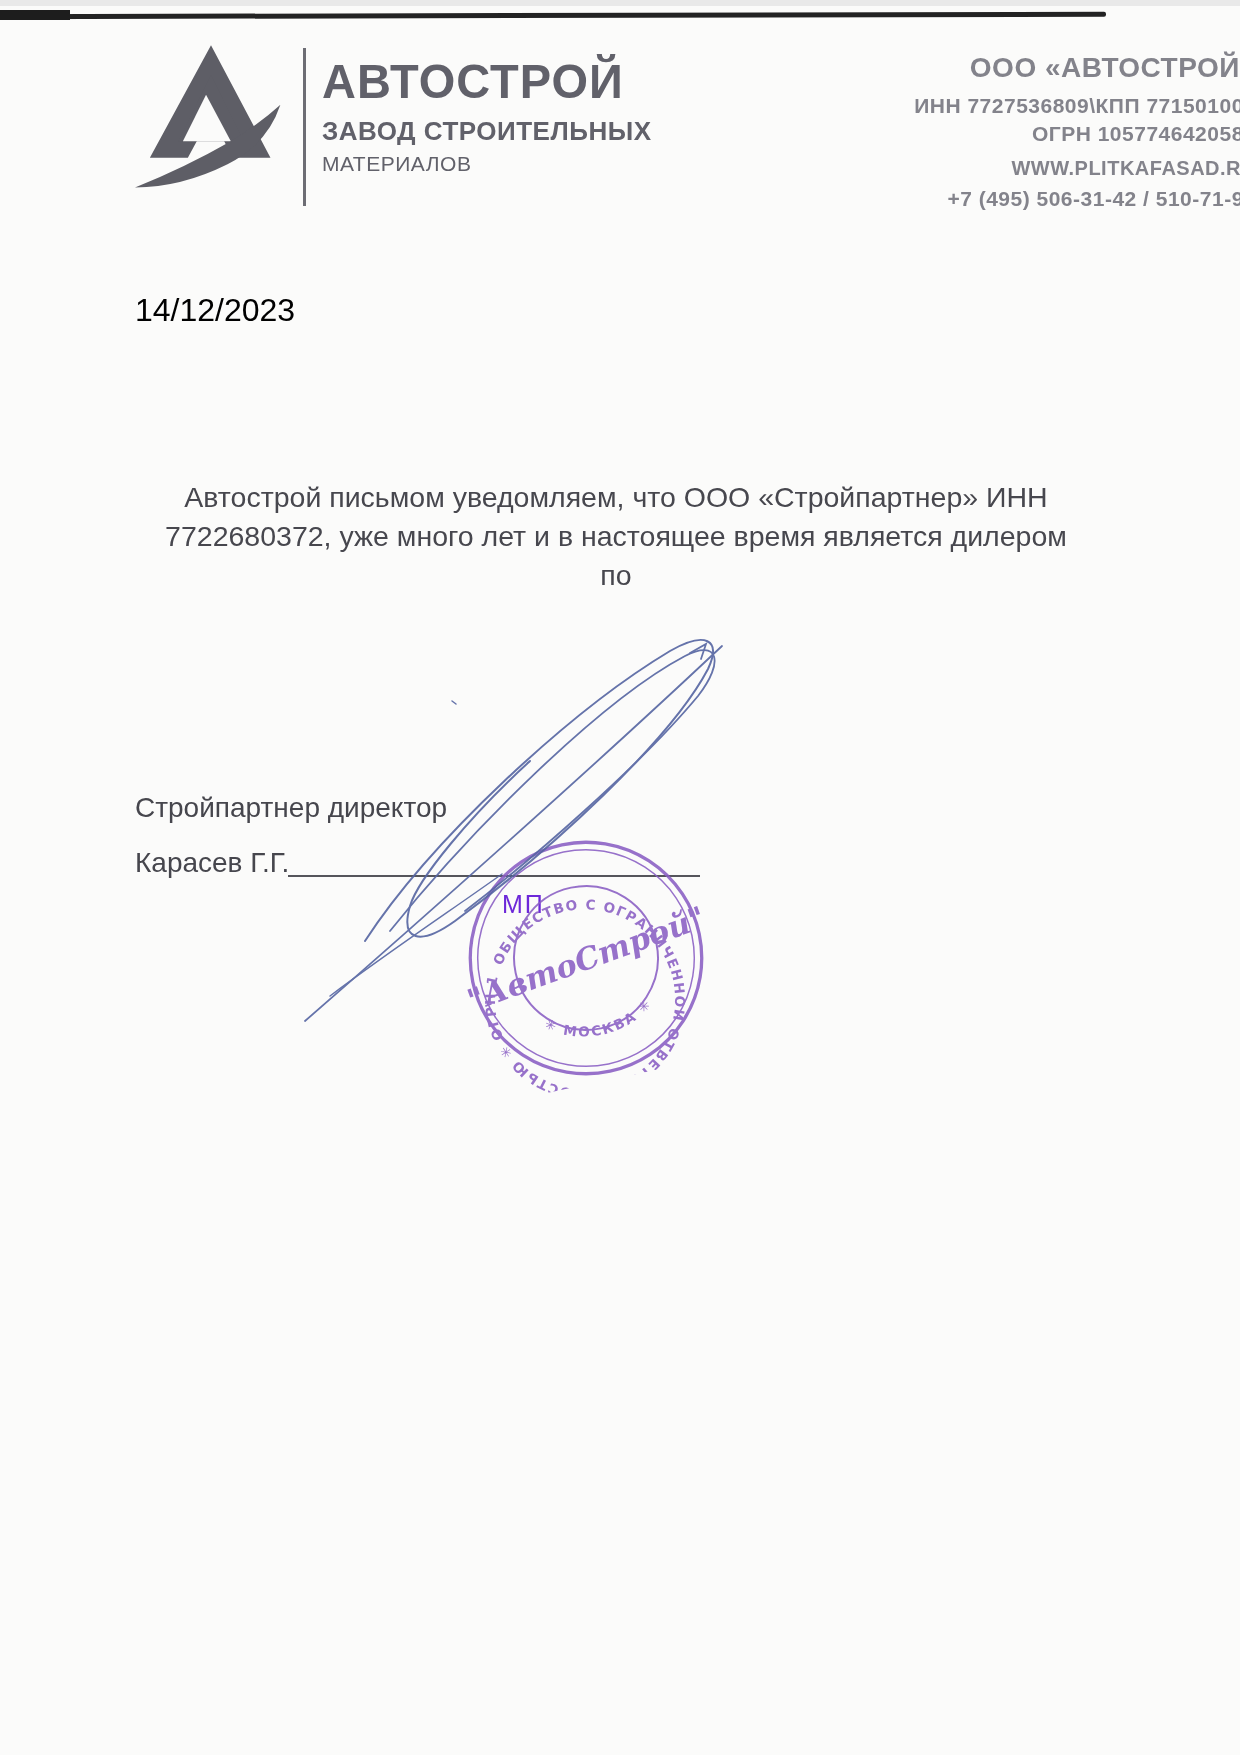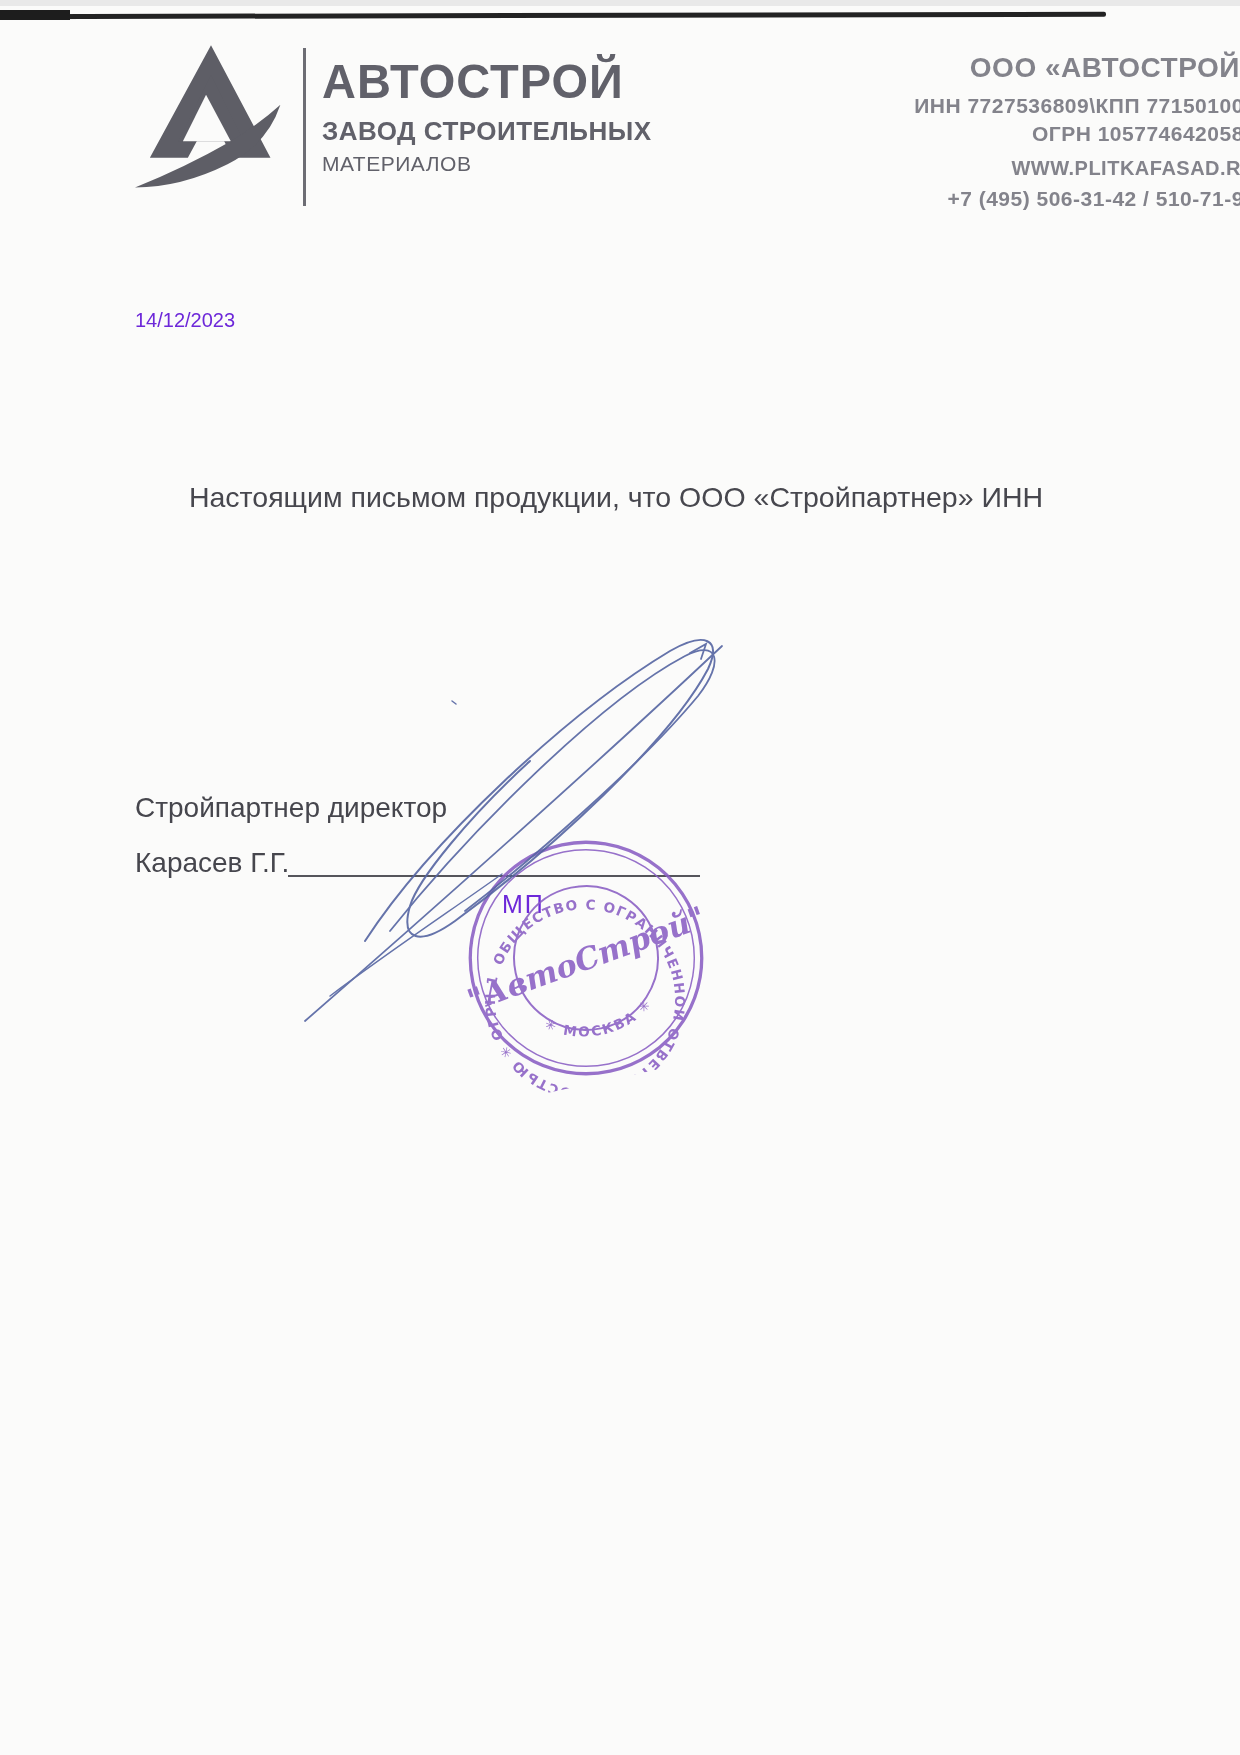--- a/index.html
+++ b/index.html
@@ -22,21 +22,21 @@
   .logo-sub1 { font-size:26px; font-weight:bold; letter-spacing:0.5px; margin-top:9px; }
   .logo-sub2 { font-size:21px; font-weight:normal; letter-spacing:0.5px; margin-top:5px; }
 
   .header-right { position:absolute; right:-16px; top:46px; text-align:right; color:#83838b; }
   .hr-name { font-size:28px; font-weight:bold; letter-spacing:0.5px; margin-bottom:8px; }
   .hr-line { font-size:21px; font-weight:bold; letter-spacing:0.5px; line-height:28px; }
   .hr-site { font-size:20px; font-weight:bold; letter-spacing:0.5px; margin-top:9px; }
   .hr-phone { font-size:21px; font-weight:bold; letter-spacing:0.5px; margin-top:7px; }
 
   
-  .date { position:absolute; left:135px; top:303px; font-size:20px; color:#6d28d9; }
+  .date { position:absolute; left:135px; top:286px; font-size:32px; color:#000000; }
   .body-par { position:absolute; left:150px; top:472px; width:932px; text-align:center;
     font-size:28.5px; line-height:39px; color:#47474e; }
   .signer-title { position:absolute; left:135px; top:786px; font-size:28px; color:#46464d; }
   .signer-name { position:absolute; left:135px; top:841px; font-size:28px; color:#46464d;text-align:right; }
   .sig-line { position:absolute; left:288px; top:869px; width:412px; height:2px; background:#55555b; }
   .mp { position:absolute; left:502px; top:884px; font-size:25px; letter-spacing:2px; color:#6d28d9; }
 
   
   .stamp { position:absolute; left:462px; top:828px; width:248px; height:248px;
     transform:rotate(-12deg); opacity:0.88; }
@@ -68,21 +68,22 @@
     <div class="hr-name">ООО «АВТОСТРОЙ»</div>
     <div class="hr-line">ИНН 7727536809\КПП 771501001</div>
     <div class="hr-line">ОГРН 1057746420588</div>
     <div class="hr-site">WWW.PLITKAFASAD.RU</div>
     <div class="hr-phone">+7 (495) 506-31-42 / 510-71-98</div>
   </div>
 
   <div class="date">14/12/2023</div>
 
   <div class="body-par">
-    <div>Настоящим письмом продукции, что ООО «Стройпартнер» ИНН</div>
+    <div>Автострой письмом уведомляем, что ООО «Стройпартнер» ИНН</div>
+    <div>7722680372, уже много лет и в настоящее время является дилером по</div>
   </div>
 
   <div class="signer-title">Стройпартнер директор</div>
   <div class="signer-name">Карасев Г.Г.</div>
   <div class="sig-line"></div>
   <div class="mp">МП</div>
 
   <svg class="stamp" viewBox="0 0 300 300">
     <defs>
       <path id="ringPath" d="M 41,150 A 109,109 0 1,1 40.9,150.2" fill="none"></path>

